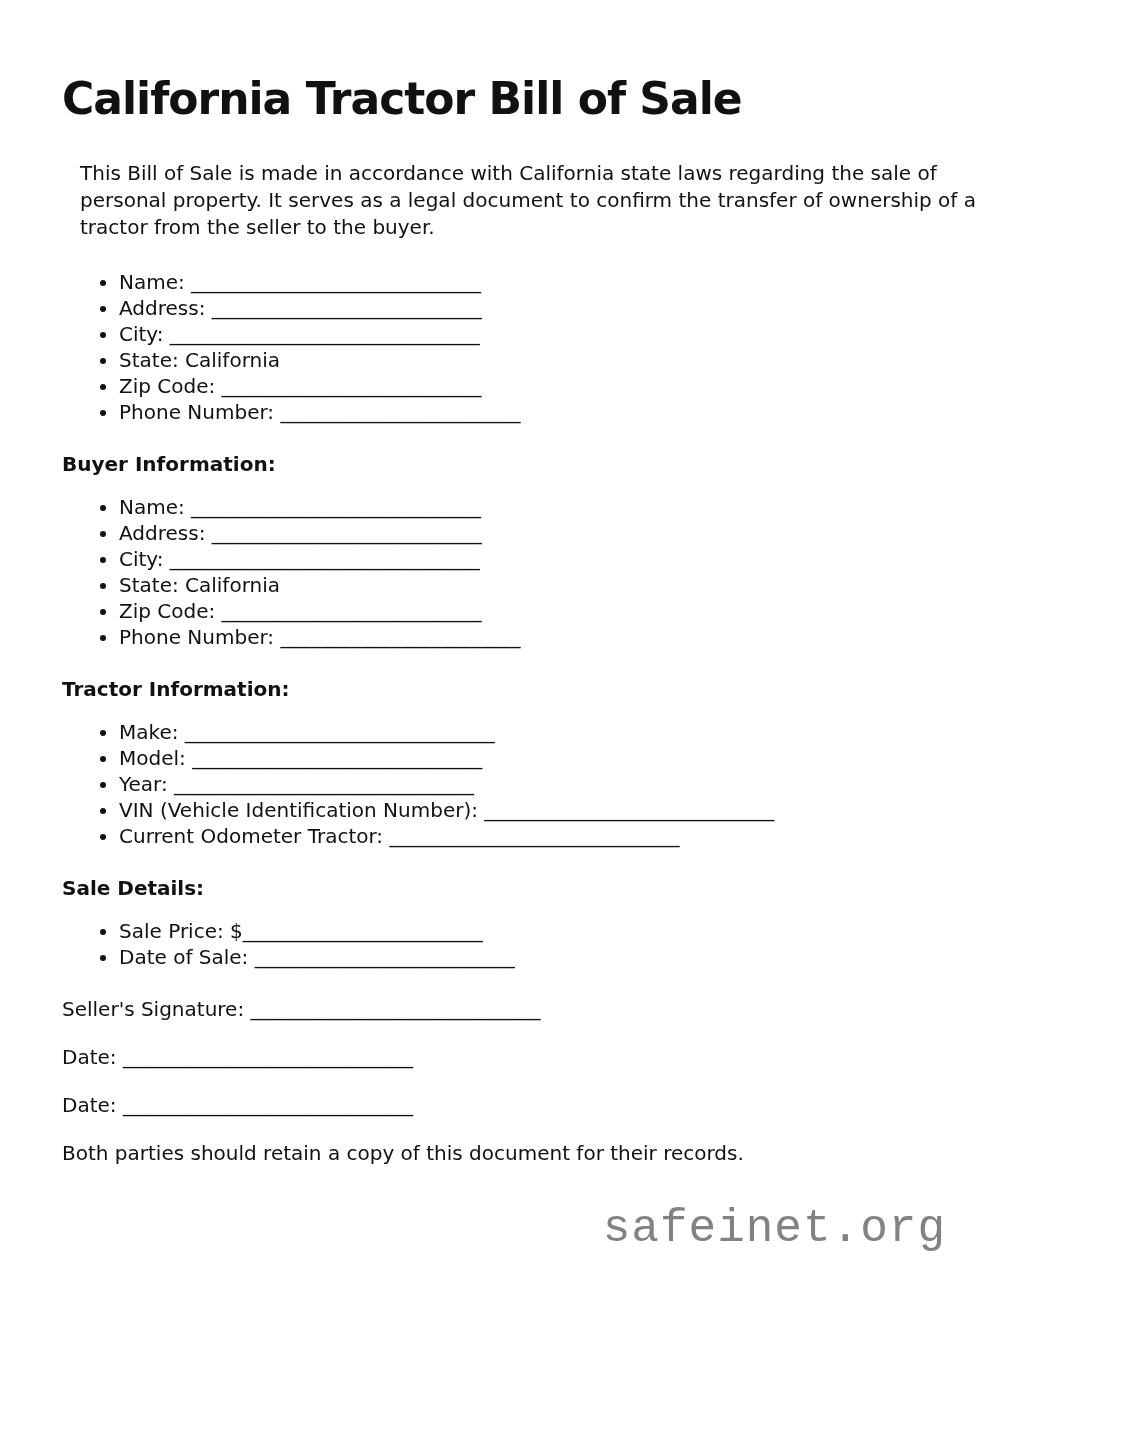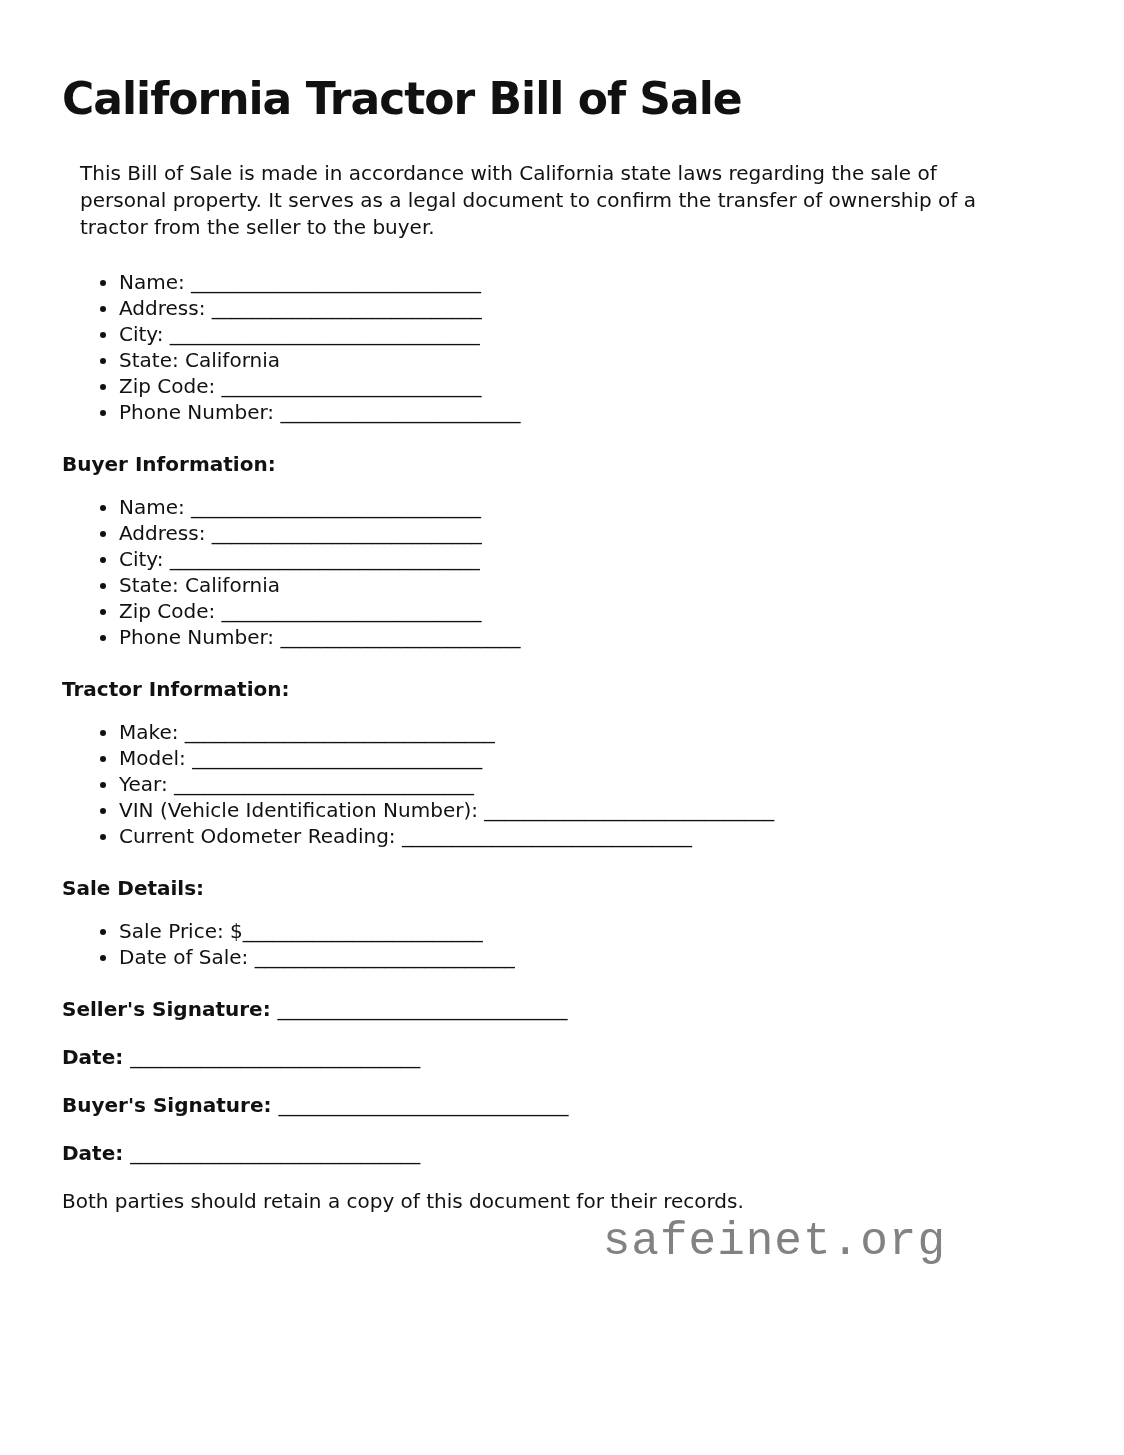--- a/index.html
+++ b/index.html
@@ -38,23 +38,24 @@
     margin: 0 0 26px 0;
     padding: 0 0 0 57px;
   }
   ul.field-list li {
     line-height: 26px;
   }
   .sig-line {
     line-height: 27px;
     margin: 0 0 21px 0;
   }
-  .sig-line .sig-label { font-weight: bold; }
+  .sig-line .sig-label { font-weight: normal; }
   .note { margin: 0; line-height: 27px; }
   .watermark {
+    margin-top: 35px;
     padding-right: 32px;
     text-align: right;
     font-family: "Liberation Mono", monospace;
     font-size: 46px;
     line-height: 54px;
     letter-spacing: 1px;
     color: #828282;
   }
 </style>
 </head>
@@ -88,32 +89,31 @@
     <li><span>Zip Code: </span><span>__________________________</span></li>
     <li><span>Phone Number: </span><span>________________________</span></li>
   </ul>
 
   <p class="section-heading">Tractor Information:</p>
   <ul class="field-list">
     <li><span>Make: </span><span>_______________________________</span></li>
     <li><span>Model: </span><span>_____________________________</span></li>
     <li><span>Year: </span><span>______________________________</span></li>
     <li><span>VIN (Vehicle Identification Number): </span><span>_____________________________</span></li>
-    <li><span>Current Odometer Reading: </span><span>_____________________________</span></li>
+    <li><span>Current Odometer Tractor: </span><span>_____________________________</span></li>
   </ul>
 
   <p class="section-heading">Sale Details:</p>
   <ul class="field-list">
     <li><span>Sale Price: $</span><span>________________________</span></li>
     <li><span>Date of Sale: </span><span>__________________________</span></li>
   </ul>
 
 
   <p class="sig-line"><span class="sig-label">Seller's Signature: </span><span>_____________________________</span></p>
   <p class="sig-line"><span class="sig-label">Date: </span><span>_____________________________</span></p>
-  <p class="sig-line"><span class="sig-label">Buyer's Signature: </span><span>_____________________________</span></p>
   <p class="sig-line"><span class="sig-label">Date: </span><span>_____________________________</span></p>
 
   <p class="note">Both parties should retain a copy of this document for their records.</p>
 
   <div class="watermark">safeinet.org</div>
 
 </main>
 
 </body></html>

